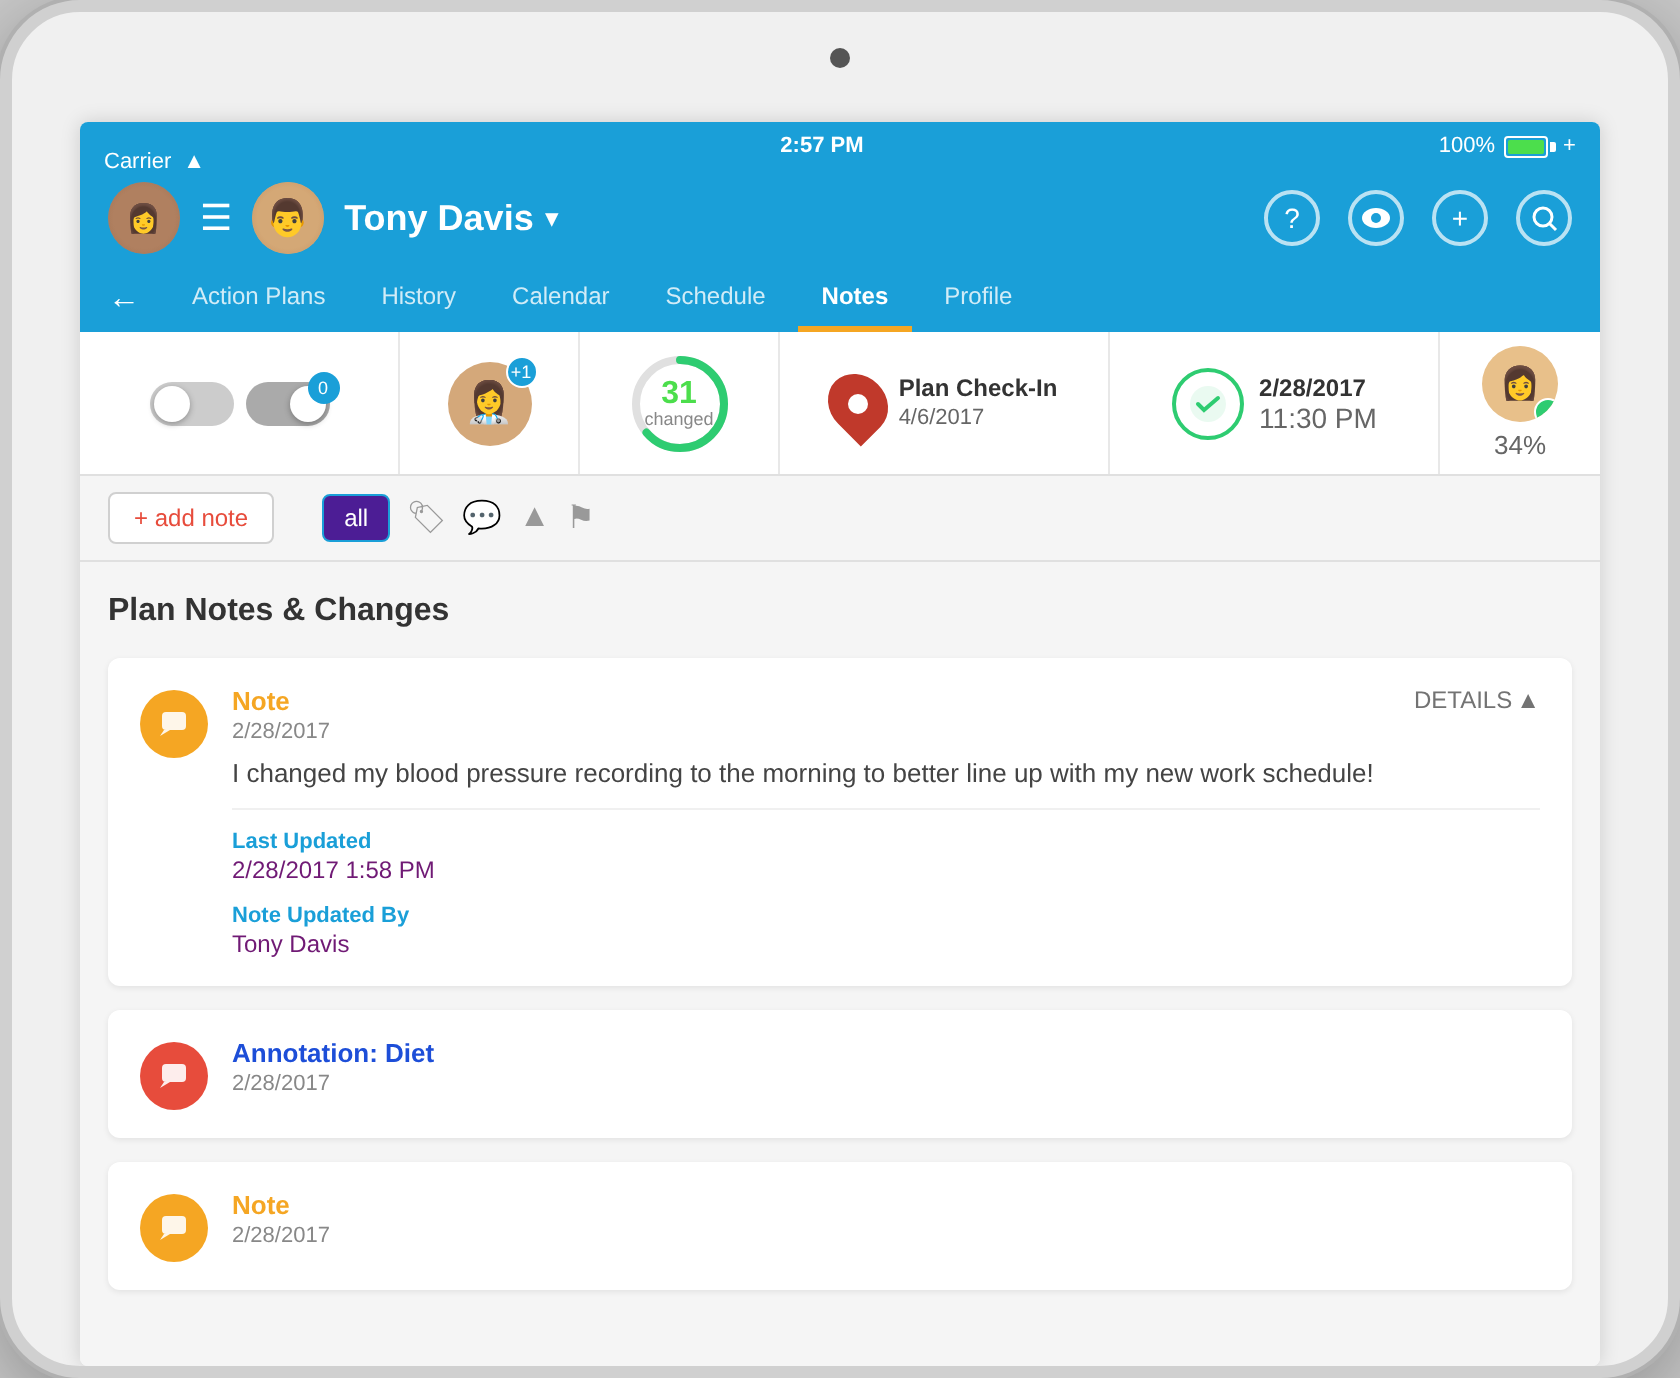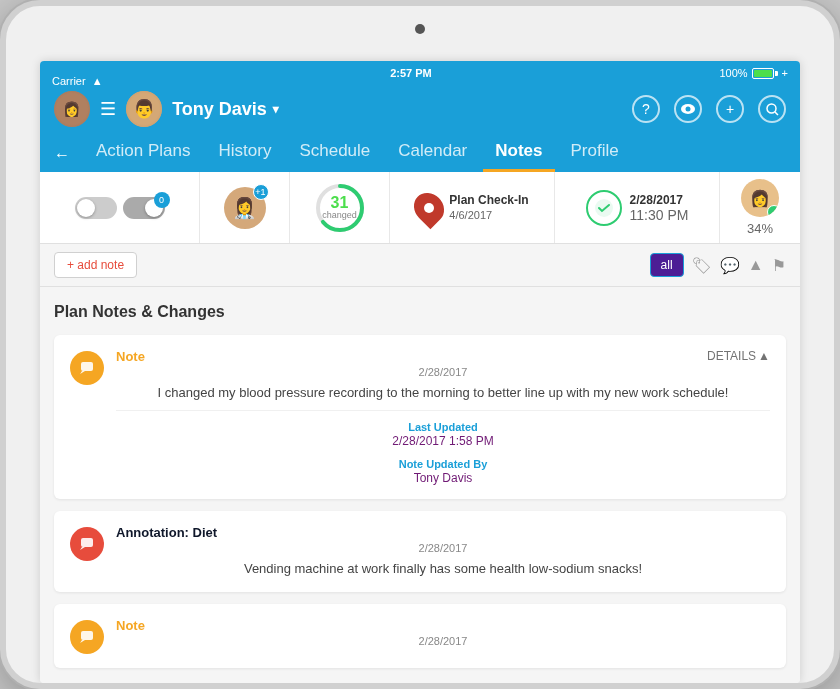--- a/index.html
+++ b/index.html
@@ -112,21 +112,21 @@
     .nav-bar {
       background: #1a9fd8;
       display: flex;
       align-items: center;
       padding: 0 14px;
       gap: 4px;
       border-bottom: none;
     }
     .nav-back { color: white; font-size: 16px; margin-right: 10px; cursor: pointer; }
     .nav-item {
-      color: rgba(255,255,255,0.8); font-size: 17px; padding: 8px 12px;
+      color: rgba(255,255,255,0.8); font-size: 12px; padding: 8px 12px;
       cursor: pointer; border-bottom: 3px solid transparent;
     }
     .nav-item.active {
       color: white; font-weight: 600;
       border-bottom: 3px solid #f5a623;
     }
 
     
     .summary-bar {
       background: white;
@@ -194,21 +194,20 @@
       position: relative;
     }
     .percent-value { font-size: 13px; color: #666; }
 
     
     .add-note-bar {
       background: #f5f5f5;
       padding: 8px 14px;
       display: flex;
       align-items: center;
-      justify-content: space-between;
       border-bottom: 1px solid #e0e0e0;
       gap: 24px;
     }
     .add-note-btn {
       background: white; border: 1px solid #d0d0d0; color: #e74c3c;
       padding: 5px 12px; border-radius: 4px; font-size: 12px; cursor: pointer;
     }
     .filter-icons { display: flex; align-items: center; gap: 8px; }
     .filter-btn {
       padding: 4px 10px; border: 1px solid #1a9fd8; border-radius: 4px;
@@ -221,34 +220,34 @@
       flex: 1; overflow-y: auto; background: #f5f5f5; padding: 16px 14px;
     }
     .section-title {
       font-size: 16px; font-weight: 600; color: #333; margin-bottom: 14px;
     }
 
     
     .note-card {
       background: white; border-radius: 6px; margin-bottom: 12px;
       padding: 14px 16px; box-shadow: 0 1px 3px rgba(0,0,0,0.08);
-      display: flex; gap: 12px; text-align: center;
+      display: flex; gap: 12px;
     }
     .note-icon-wrap {
       width: 34px; height: 34px; border-radius: 50%; flex-shrink: 0;
       display: flex; align-items: center; justify-content: center;
       font-size: 16px; margin-top: 2px;
     }
     .note-icon-wrap.orange { background: #f5a623; color: white; }
     .note-icon-wrap.red { background: #e74c3c; color: white; }
     .note-body { flex: 1; }
     .note-header { display: flex; justify-content: space-between; align-items: flex-start; }
     .note-type { font-size: 13px; font-weight: 600; }
     .note-type.orange { color: #f5a623; }
-    .note-type.red { color: #0f172a; }
+    .note-type.red { color: #1d4ed8; }
     .note-details { color: #737373; font-size: 12px; cursor: pointer; display: flex; align-items: center; gap: 2px; }
     .note-date { font-size: 11px; color: #888; margin-top: 2px; }
     .note-text { font-size: 13px; color: #444; margin-top: 6px; line-height: 1.4; }
     .note-meta { margin-top: 10px; }
     .note-meta-label { font-size: 11px; color: #1a9fd8; font-weight: 600; }
     .note-meta-value { font-size: 12px; color: #701a75; margin-top: 1px; }
     .note-divider { height: 1px; background: #f0f0f0; margin: 8px 0; }
 
     
     .face-art {
@@ -346,22 +345,22 @@
             <line x1="9" y1="9" x2="12" y2="12" stroke="white" stroke-width="1.5"></line>
           </svg>
         </div>
       </div>
     </div>
 
     <div class="nav-bar">
       <span class="nav-back">←</span>
       <span class="nav-item">Action Plans</span>
       <span class="nav-item">History</span>
+      <span class="nav-item">Calendar</span>
       <span class="nav-item">Schedule</span>
-      <span class="nav-item">Calendar</span>
       <span class="nav-item active">Notes</span>
       <span class="nav-item">Profile</span>
     </div>
 
     <div class="summary-bar">
 
       <div class="summary-item" style="max-width:160px; gap:6px;">
         <div style="position:relative;">
           <div class="toggle-switch">
             <div class="toggle-knob"></div>
@@ -482,21 +481,20 @@
           <svg width="16" height="16" viewBox="0 0 16 16" fill="white">
             <rect x="2" y="2" width="12" height="9" rx="2" fill="white" opacity="0.9"></rect>
             <polygon points="3,11 1,14 6,11" fill="white" opacity="0.9"></polygon>
           </svg>
         </div>
         <div class="note-body">
           <div class="note-header">
             <span class="note-type red">Annotation: Diet</span>
           </div>
           <div class="note-date">2/28/2017</div>
-          <div class="note-text">Vending machine at work finally has some health low-sodium snacks!</div>
         </div>
       </div>
 
       <div class="note-card">
         <div class="note-icon-wrap orange">
           <svg width="16" height="16" viewBox="0 0 16 16" fill="white">
             <rect x="2" y="2" width="12" height="9" rx="2" fill="white" opacity="0.9"></rect>
             <polygon points="3,11 1,14 6,11" fill="white" opacity="0.9"></polygon>
           </svg>
         </div>

